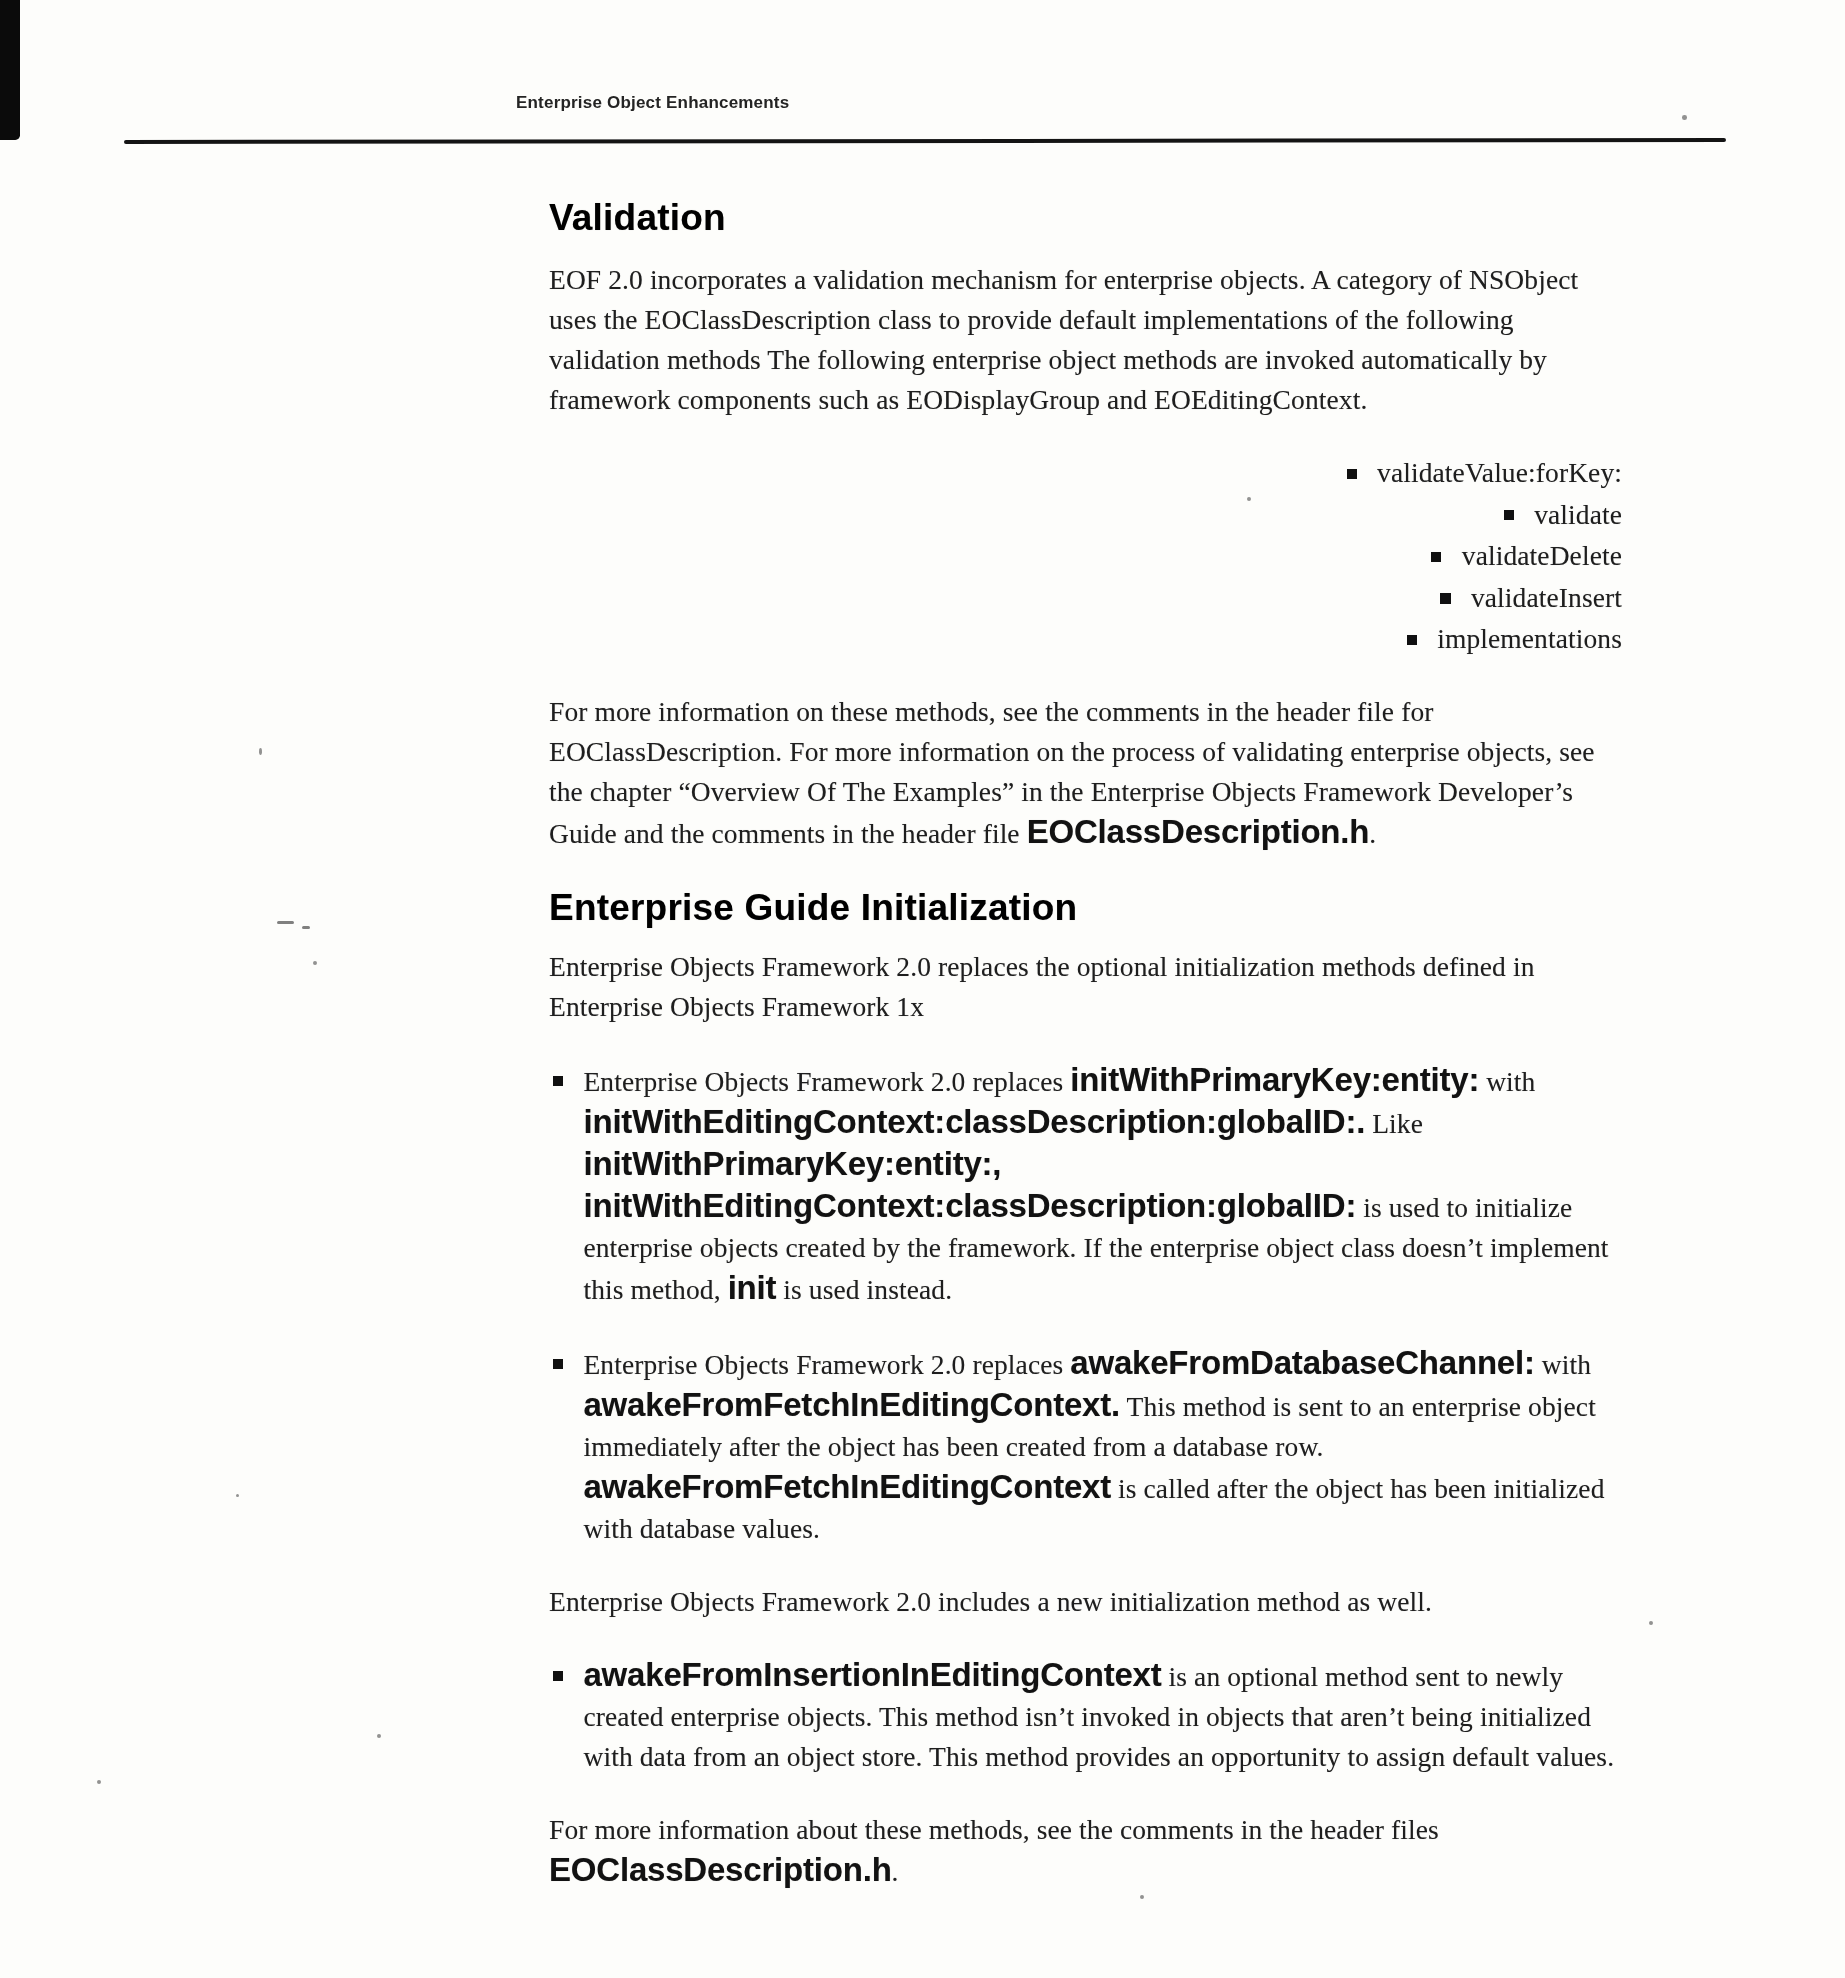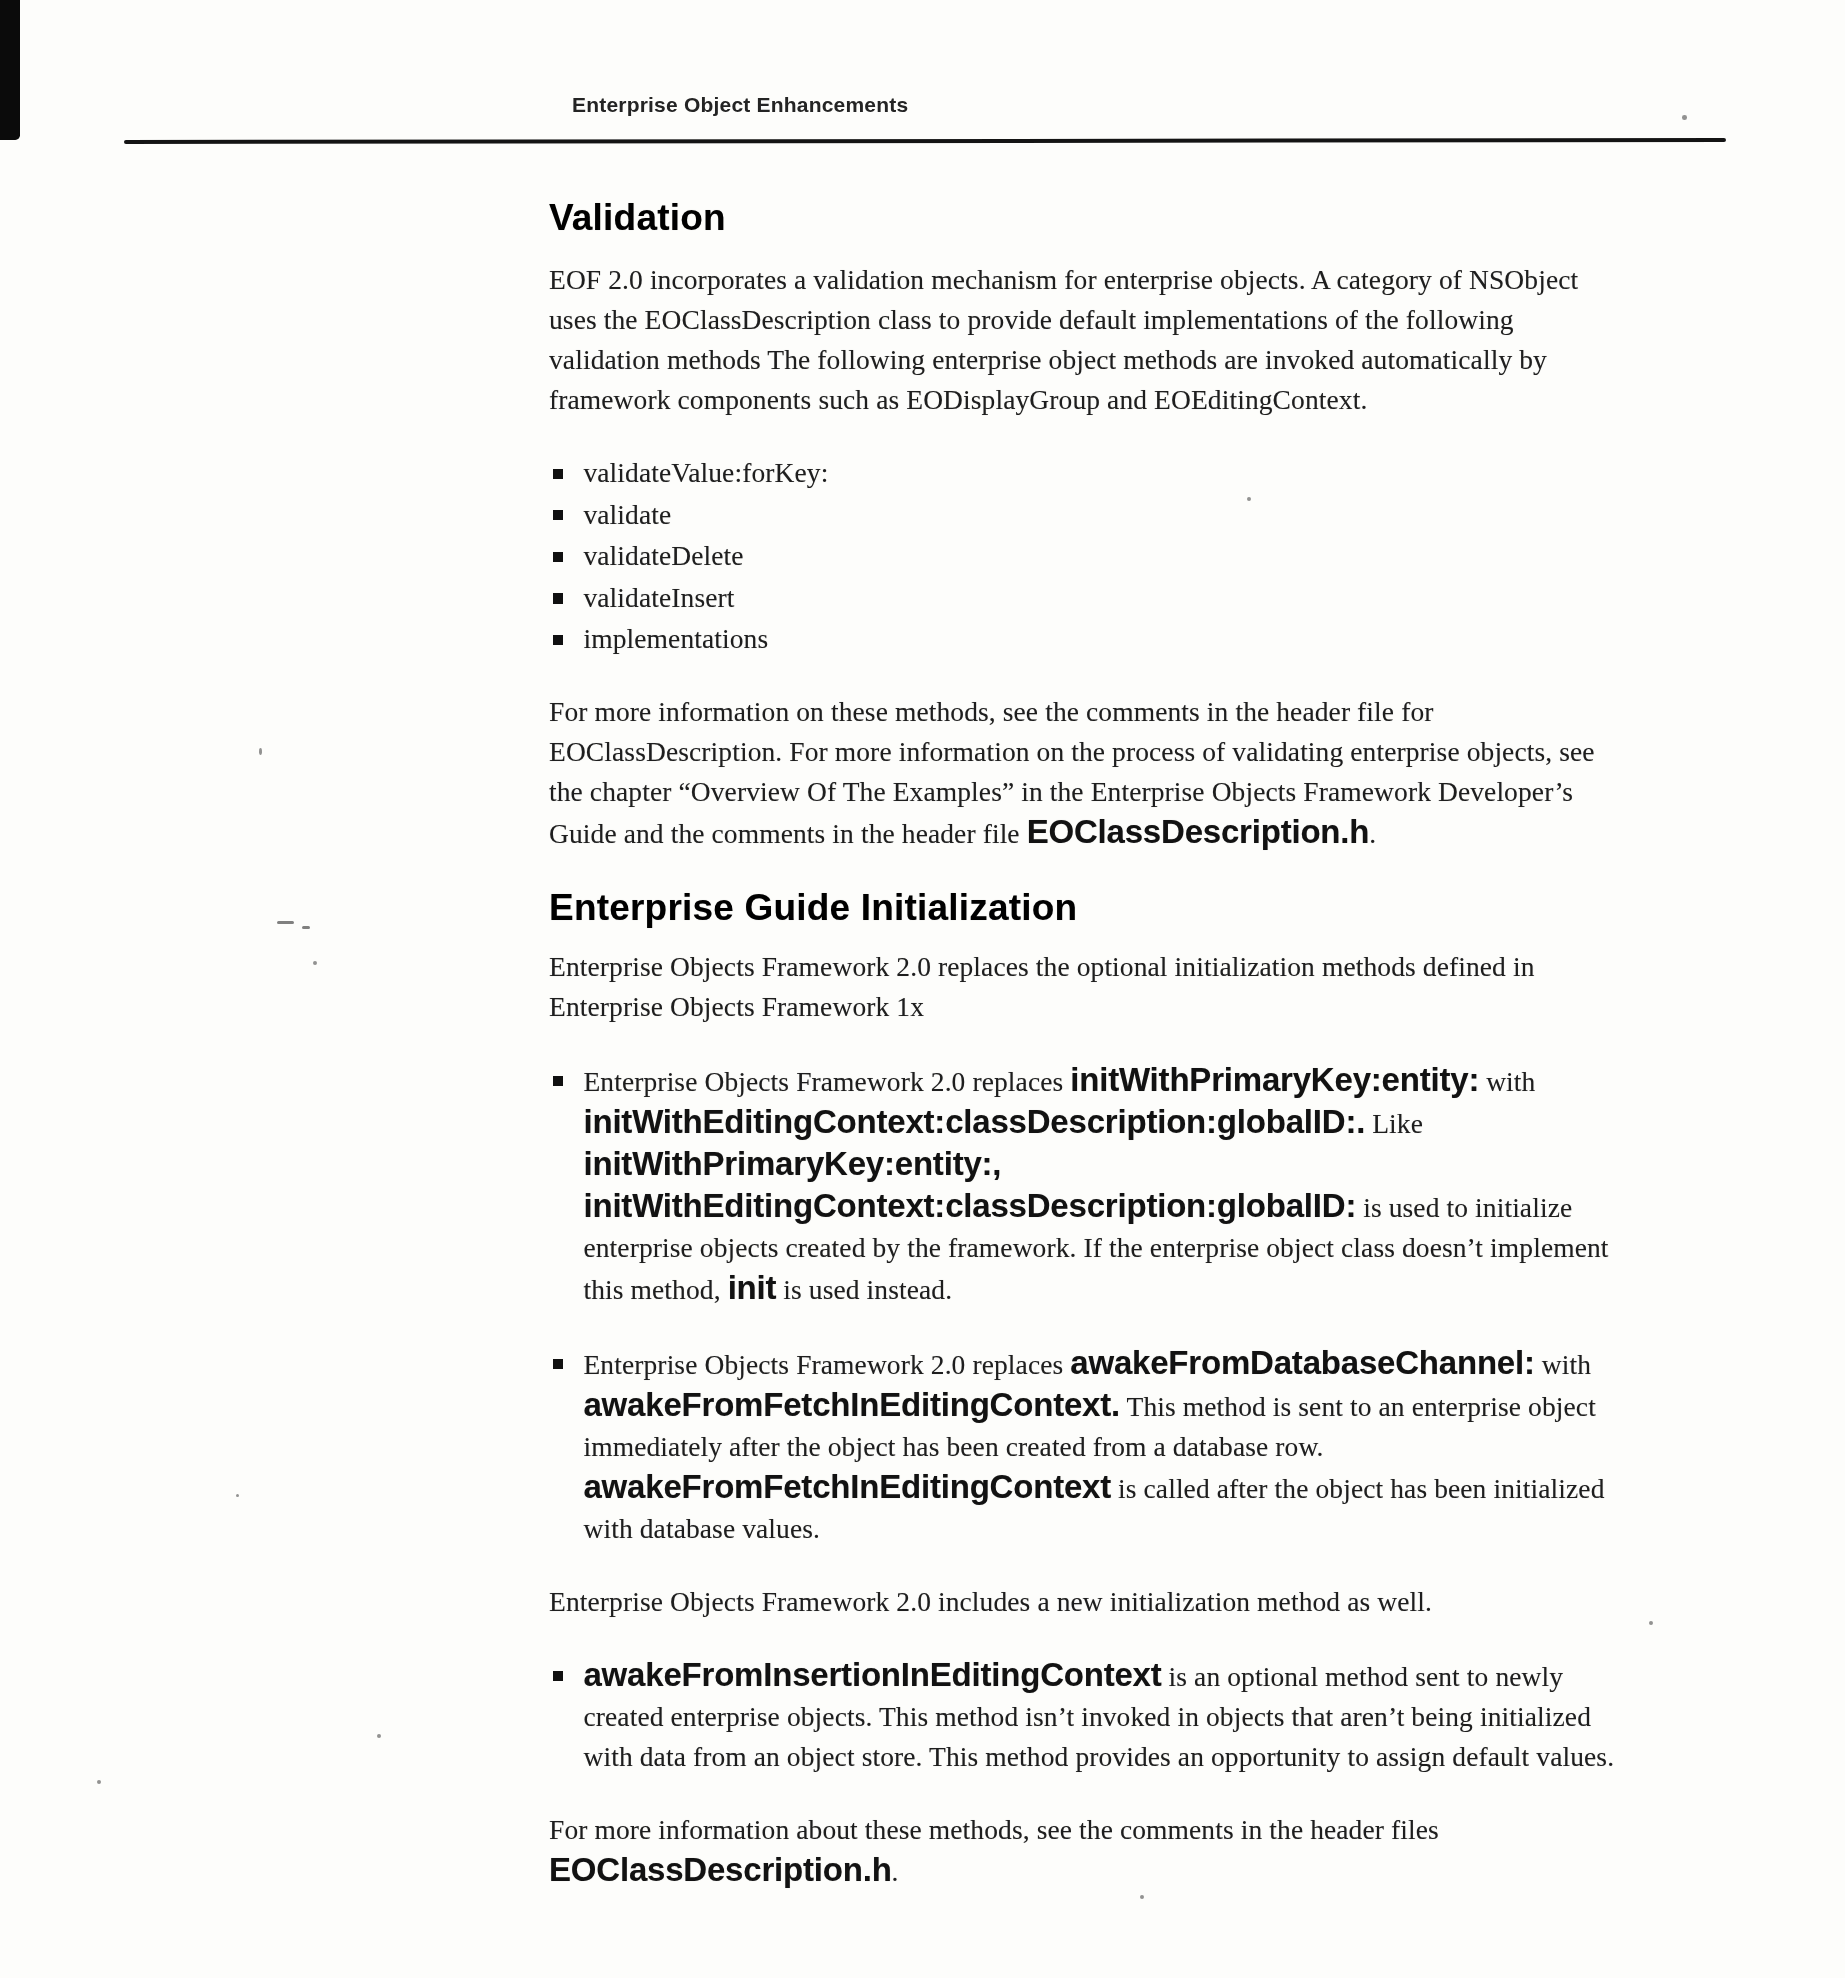--- a/index.html
+++ b/index.html
@@ -29,24 +29,24 @@
     opacity:.55;
   }
   .scan-dash {
     position:absolute;
     background:#4a4a4a;
     opacity:.7;
     border-radius:1.6px;
   }
   .running-header {
     position:absolute;
-    left:572px; top:93px;
+    left:516px; top:93px;
     font-family:"Liberation Sans", sans-serif;
     font-weight:700;
-    font-size:21px;
+    font-size:17px;
     color:#242424;
     letter-spacing:0.2px;
   }
   .rule {
     position:absolute;
     left:124px; top:139px;
     width:1602px; height:3.9px;
     background:#141414;
     border-radius:2.4px;
     transform:rotate(-0.07deg);
@@ -66,21 +66,21 @@
     font-size:37px;
     line-height:1.15;
     letter-spacing:0.2px;
     color:#000000;
     margin:0 0 20.4px 0;
   }
   h1.second { margin-top:14px; margin-bottom:17.3px; }
   .para { margin:0 0 33px 0; }
   .para.last { margin-bottom:0; }
   ul { list-style:none; margin:0 0 33px 0; }
-  li { display:flex; align-items:flex-start; }
+  li { display:flex; align-items:flex-start;justify-content:flex-end; }
   .methods li { margin-bottom:1.6px; }
   .bullets li { margin-bottom:33px; }
   .bullets li:last-child { margin-bottom:0; }
   .sq {
     flex:none;
     width:10.2px; height:10.2px;
     background:#101010;
     margin:15.7px 20.4px 0 3.9px;
   }
   .b {

